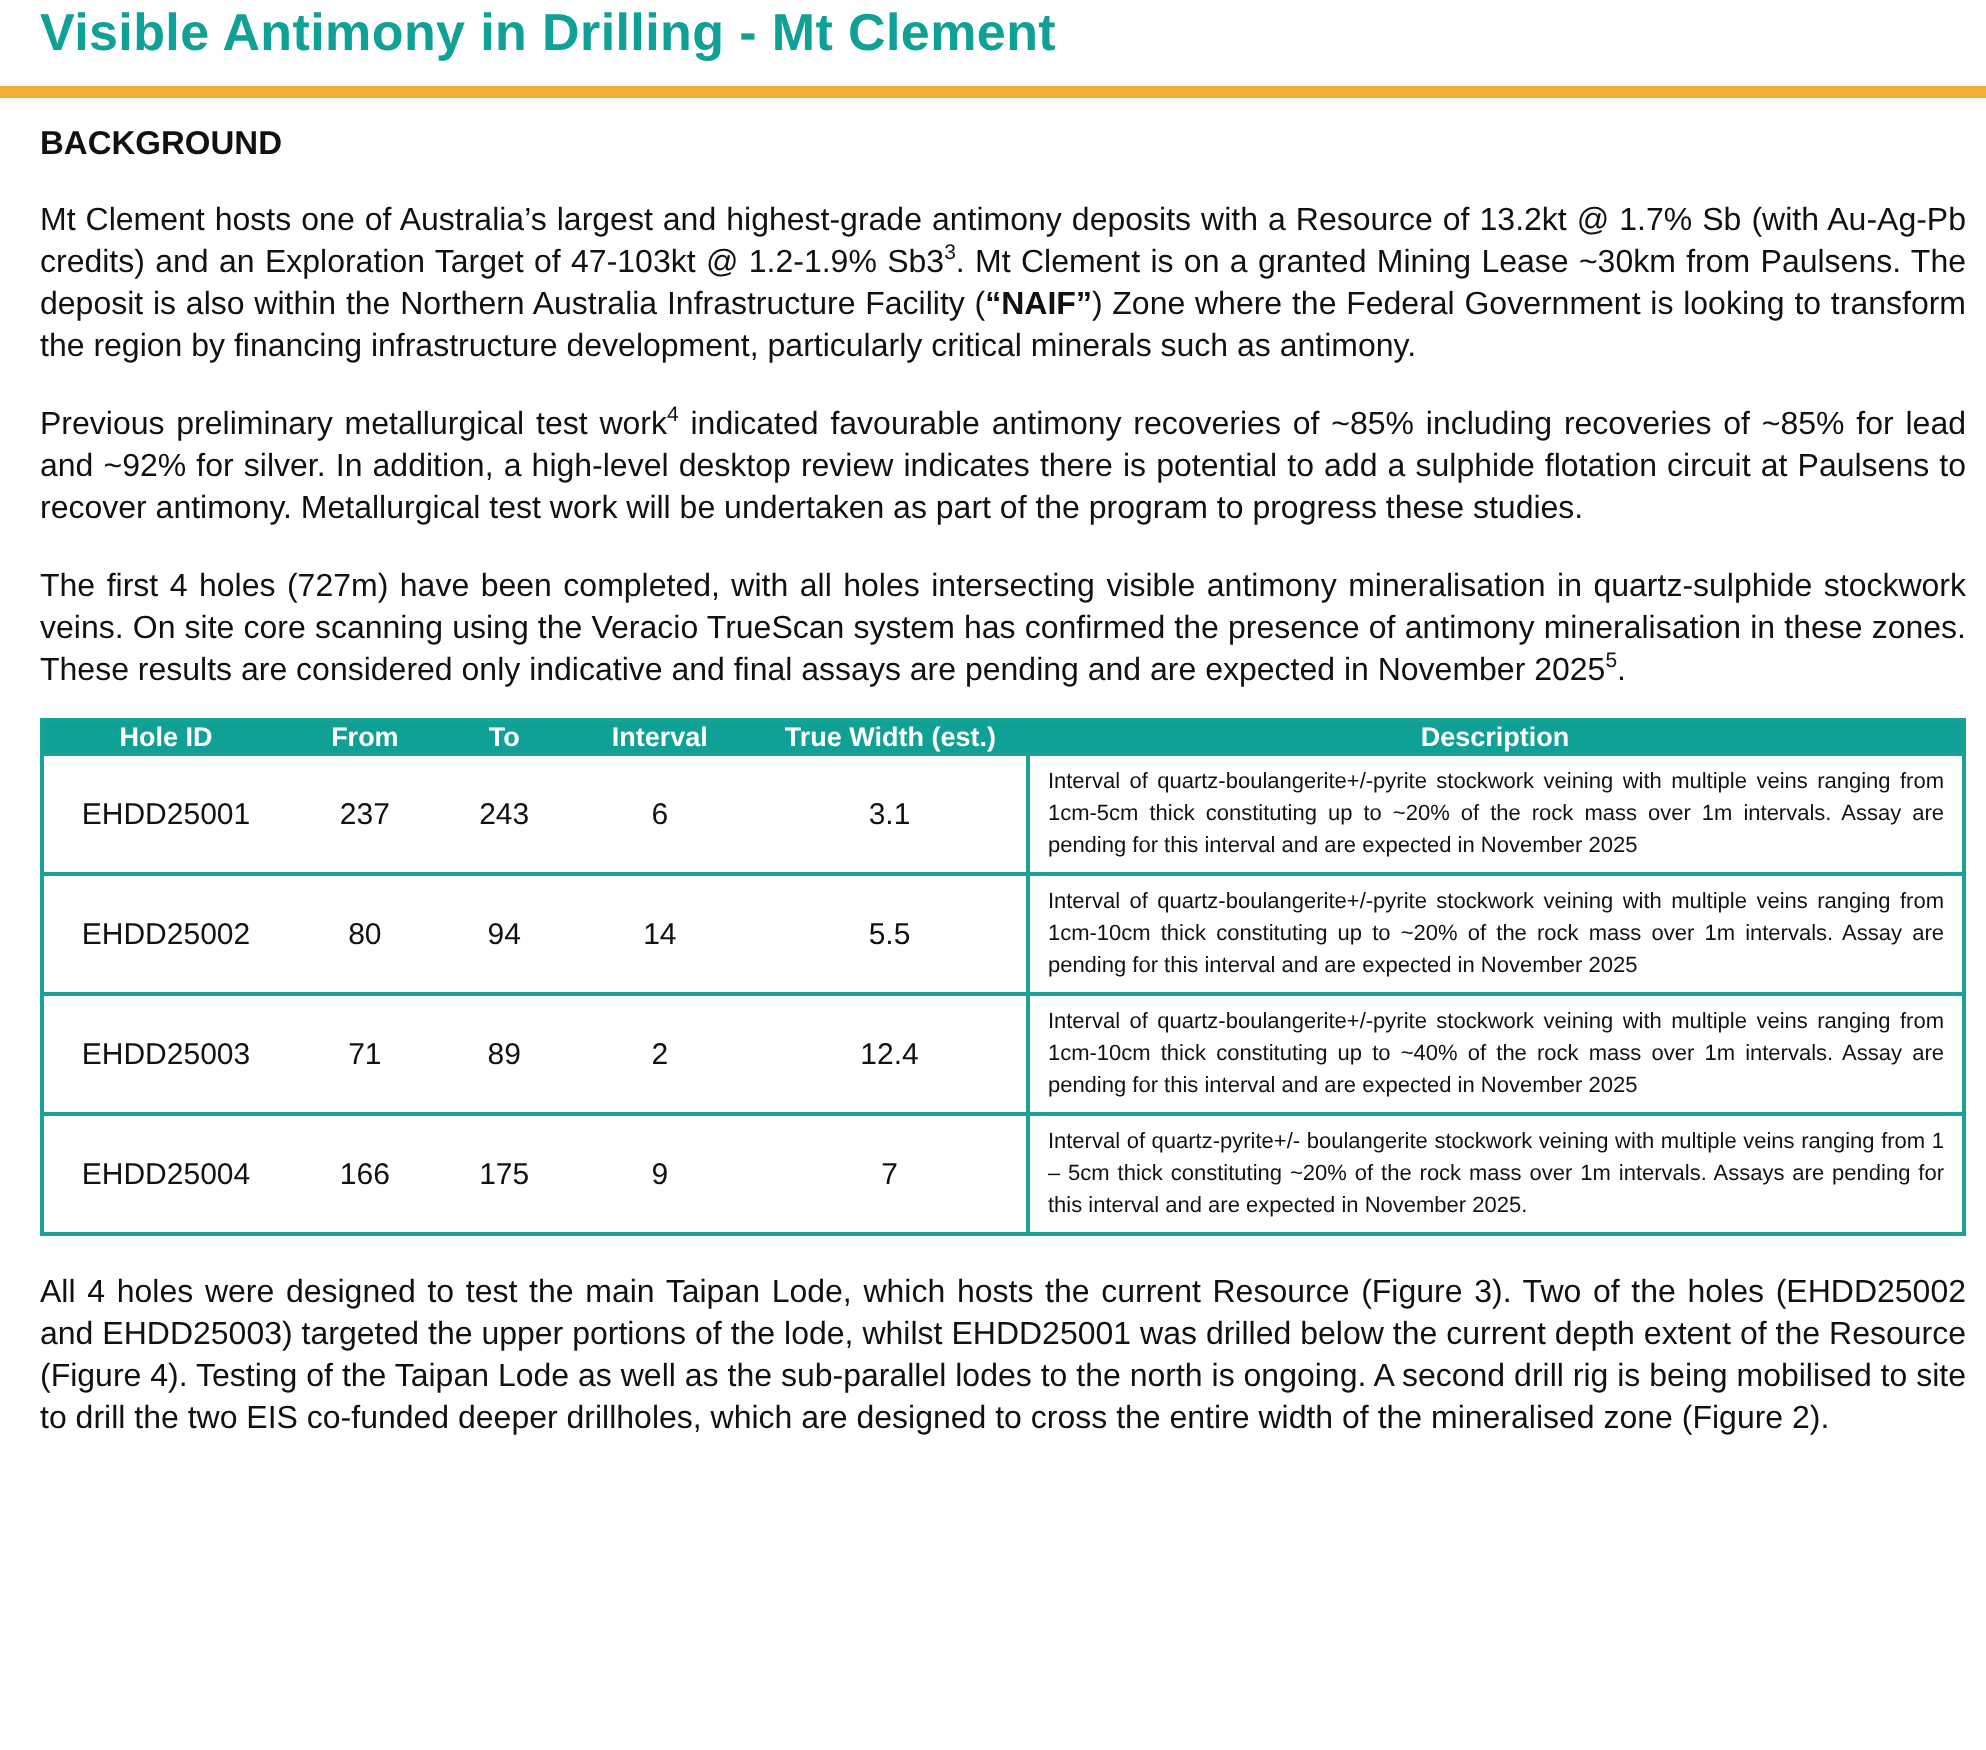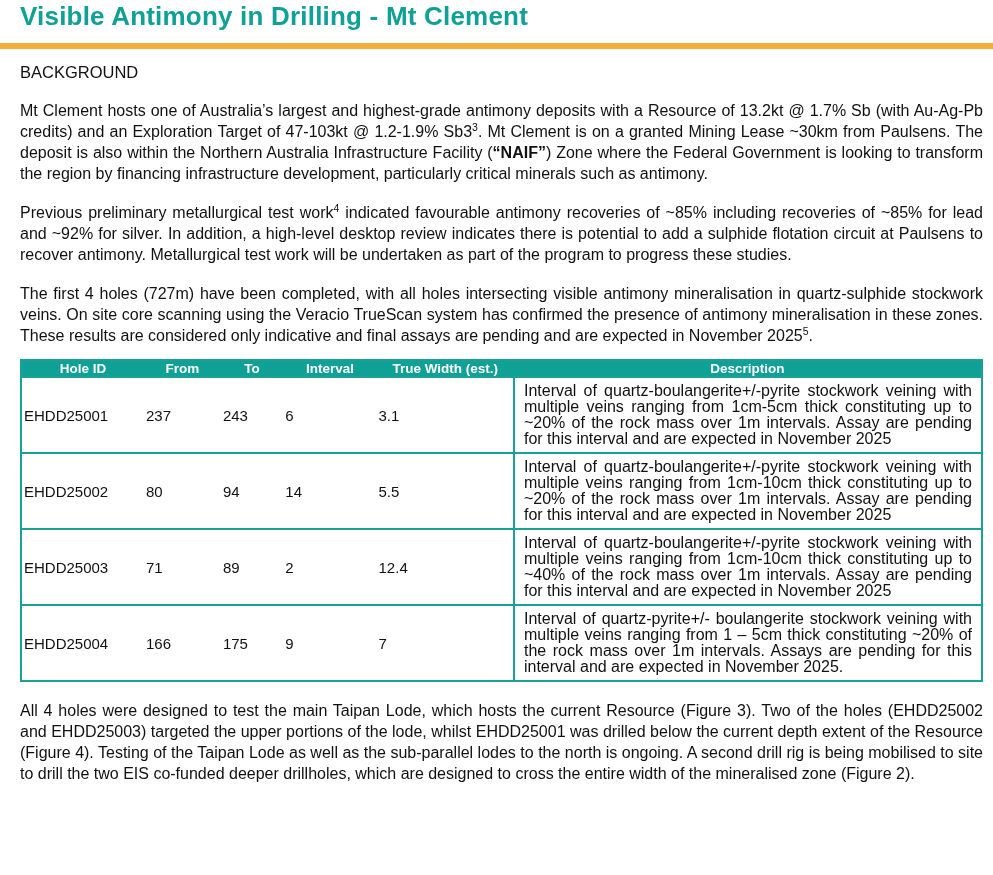--- a/index.html
+++ b/index.html
@@ -29,21 +29,21 @@
     height:6px;
     width:100%;
     background:var(--orange);
   }
   .content{
     padding:0 10px 0 20px;
   }
   .section-heading{
     margin:14px 0 16px 0;
     font-size:16.5px;
-    font-weight:normal;
+    font-weight:bold;
   }
   p.body-par{
     margin:18px 0 0 0;
     font-size:16px;
     line-height:21px;
     text-align:justify;
   }
   p.body-par sup{
     font-size:10.5px;
     line-height:0;
@@ -62,27 +62,28 @@
     font-weight:bold;
     height:14px;
     text-align:center;
     padding:0 2px;
   }
   table.holes tbody tr{
     border-top:2px solid var(--table-border);
   }
   table.holes tbody td{
     font-size:15px;
+    text-align:center;
     vertical-align:middle;
     padding:4px 2px;
     background:#ffffff;
   }
   table.holes tbody td.cell-description{
     border-left:2px solid var(--table-border);
-    font-size:16px;
+    font-size:11px;
     line-height:16px;
     text-align:justify;
     padding:5px 9px 5px 9px;
     vertical-align:middle;
   }
   .col-hole{width:12.8%;}
   .col-from{width:8.0%;}
   .col-to{width:6.5%;}
   .col-interval{width:9.7%;}
   .col-truewidth{width:14.3%;}

